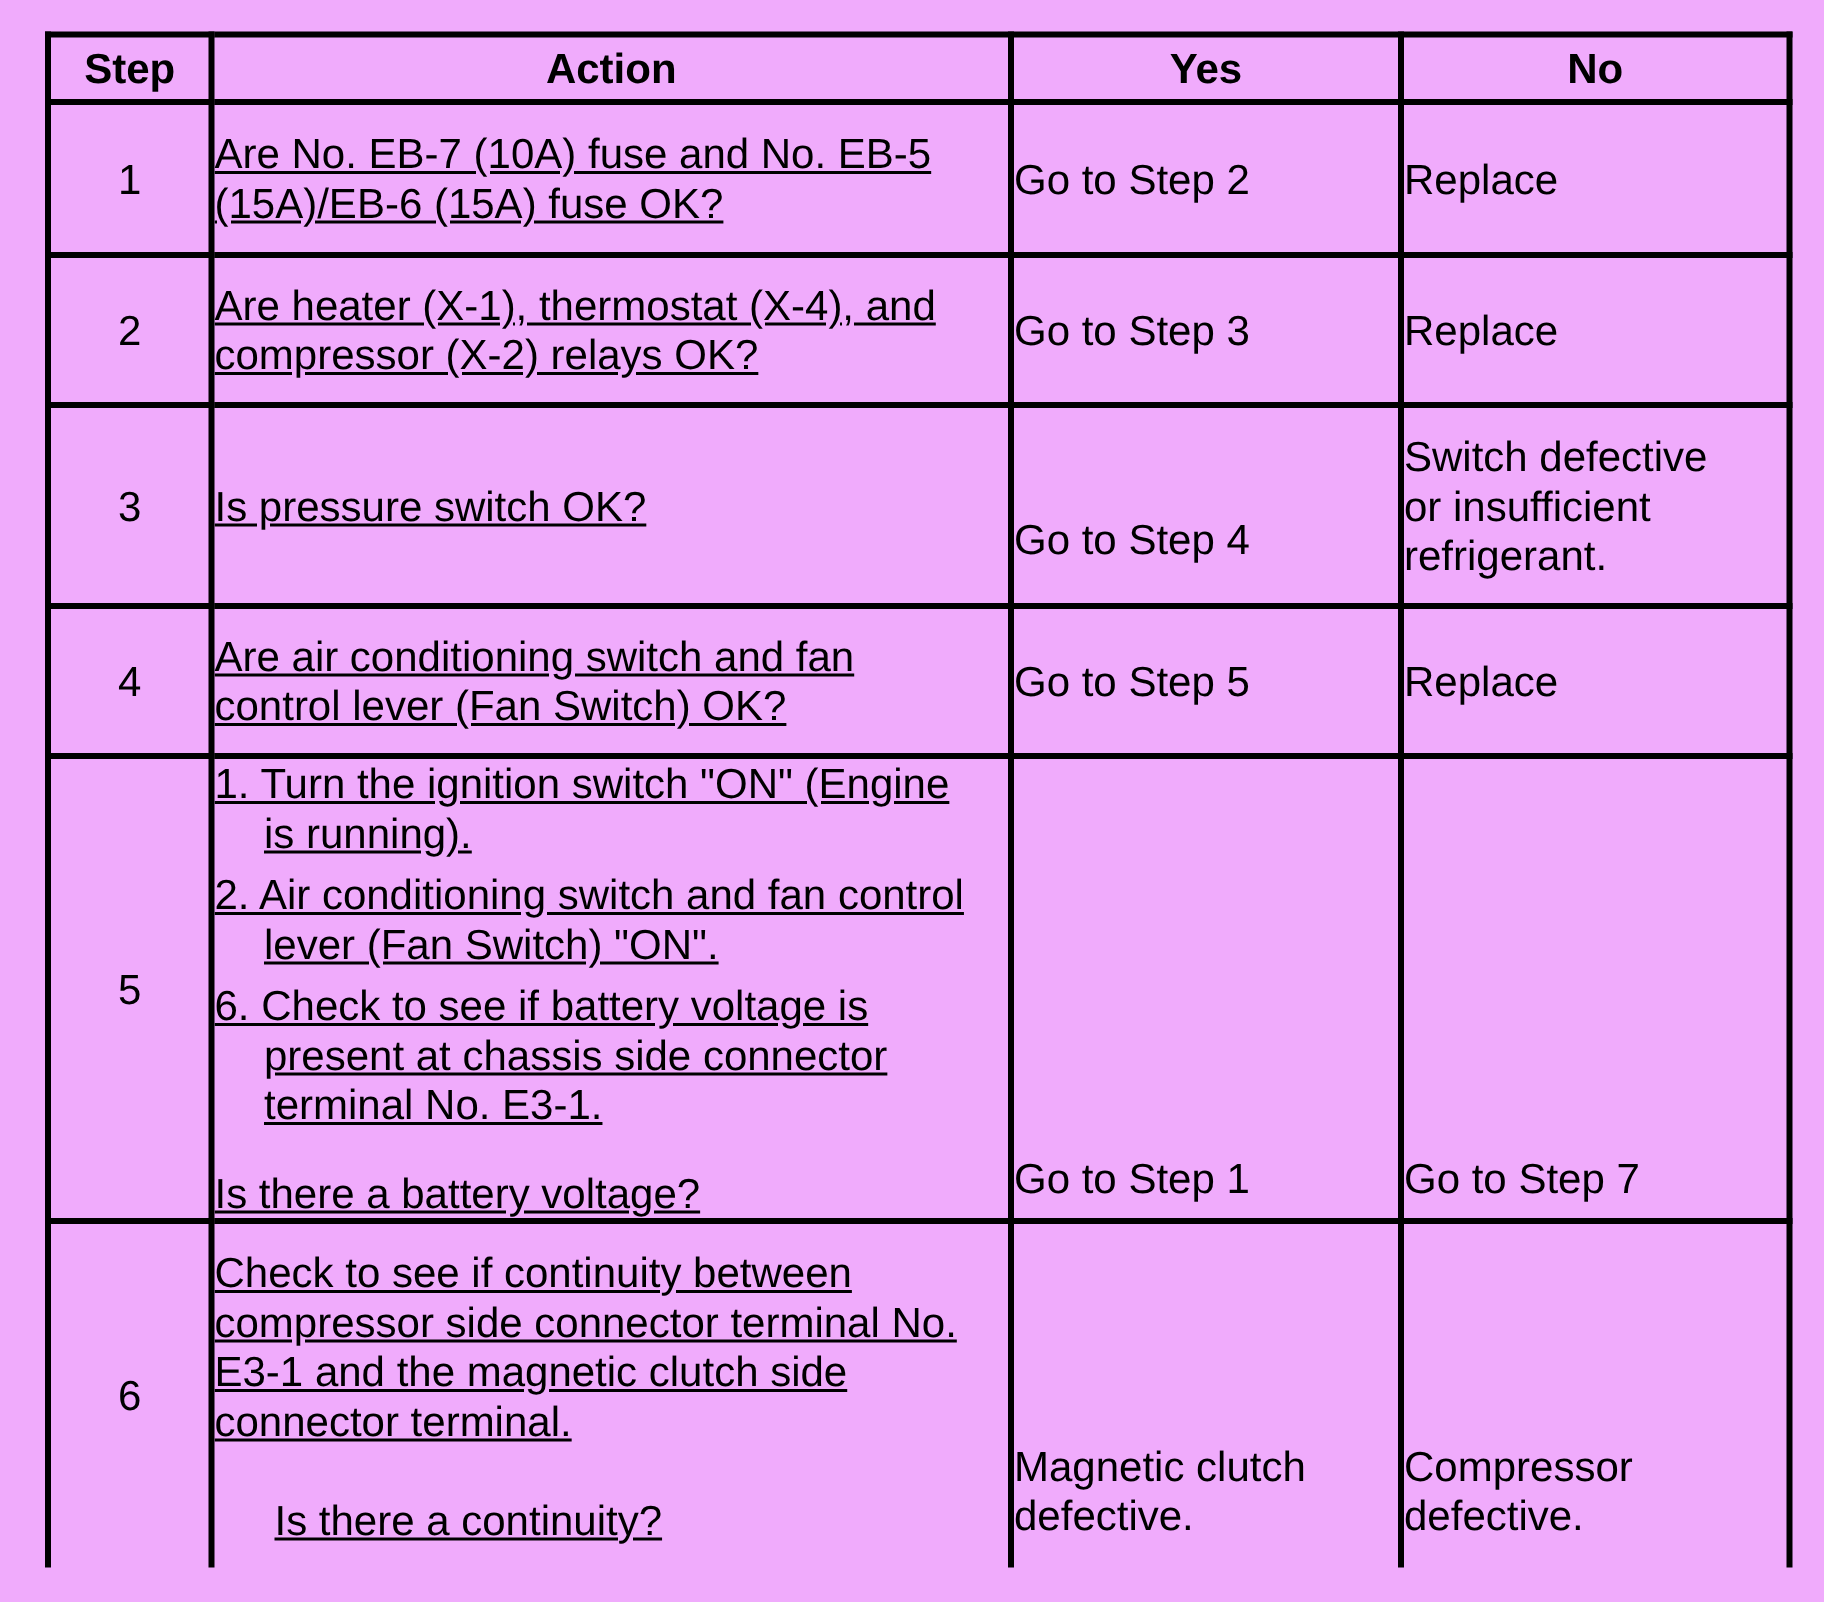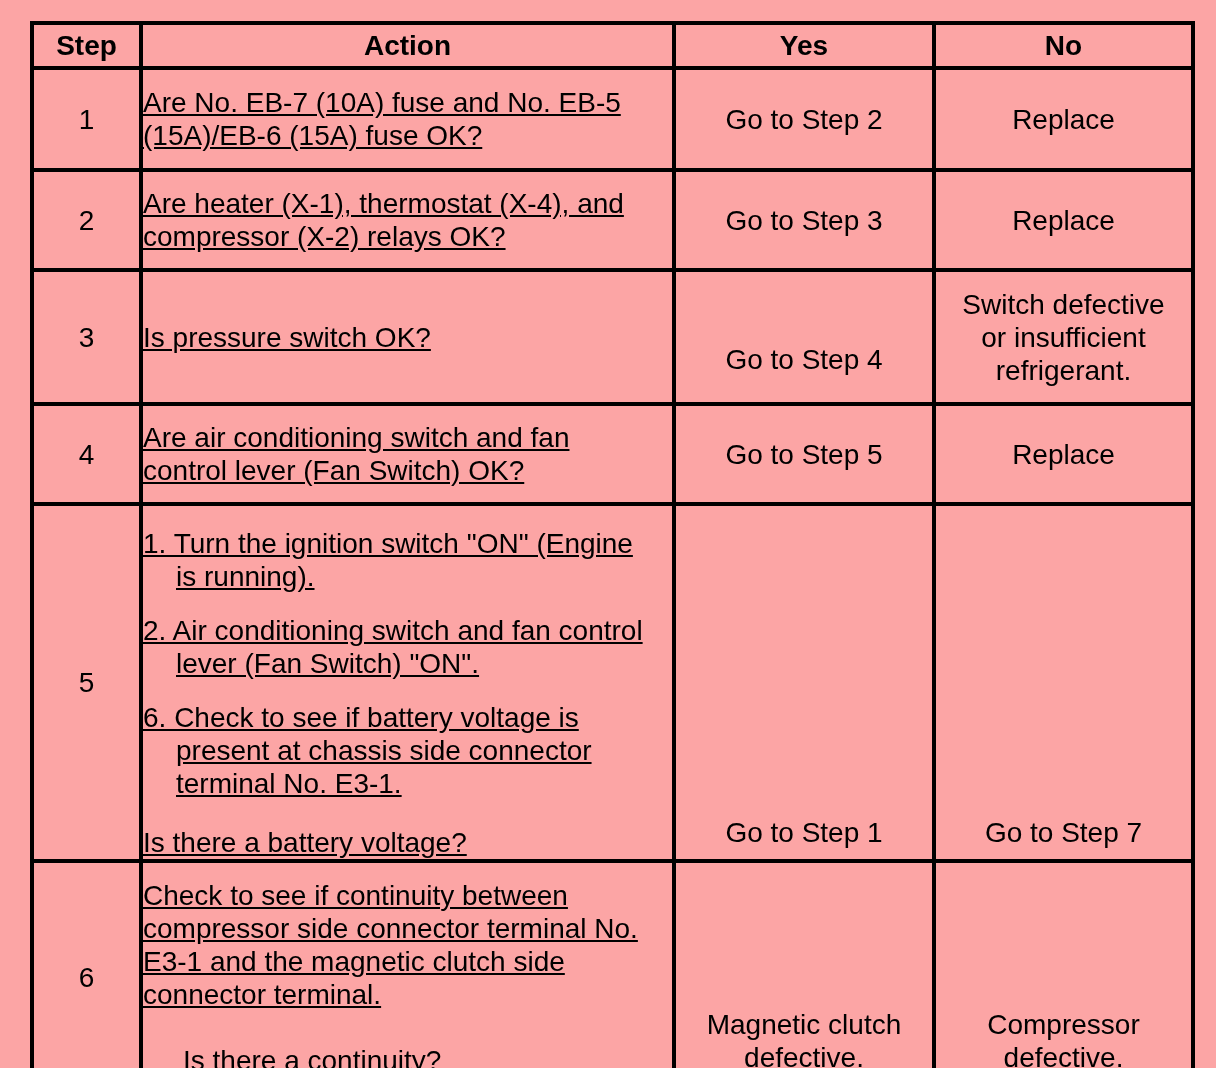--- a/index.html
+++ b/index.html
@@ -4,21 +4,21 @@
 <style>
   html, body {
     margin: 0;
     padding: 0;
     background: #ffffff;
   }
   .page {
     position: relative;
     width: 1216px;
     height: 1068px;
-    background: #fca5a5;
+    background: #f0abfc;
     font-family: "Liberation Sans", "DejaVu Sans", sans-serif;
     color: #000000;
     overflow: hidden;
   }
   table.trouble {
     position: absolute;
     left: 30px;
     top: 21px;
     border-collapse: collapse;
     table-layout: fixed;
@@ -51,33 +51,32 @@
   td.step.mid {
     vertical-align: middle;
     padding-top: 0;
   }
   td.action {
     vertical-align: top;
     padding: 10px 12px 0 14px;
     text-decoration: underline;
   }
   .pre { white-space: pre-line; }
-  td.yesno { text-align: center; }
+  td.yesno { }
   td.yesno .pre { display: block; }
   td.yesno.bottom { vertical-align: bottom; }
   td.yesno.pad-b-lg { padding-bottom: 26px; }
   td.yesno.pad-b-sm { padding-bottom: 10px; }
   td.yesno.pad-b-md { padding-bottom: 18px; }
 
   .action-list-item {
     padding-left: 33px;
     text-indent: -33px;
     margin-bottom: 8px;
     white-space: pre-line;
-    margin-top: 21px;
   }
   .question { margin-top: 26px; white-space: pre-line; }
   .question.gap-lg { margin-top: 33px; margin-left: 40px; }
 </style>
 </head>
 <body>
 
 <div class="page">
   <table class="trouble">
     <colgroup>

